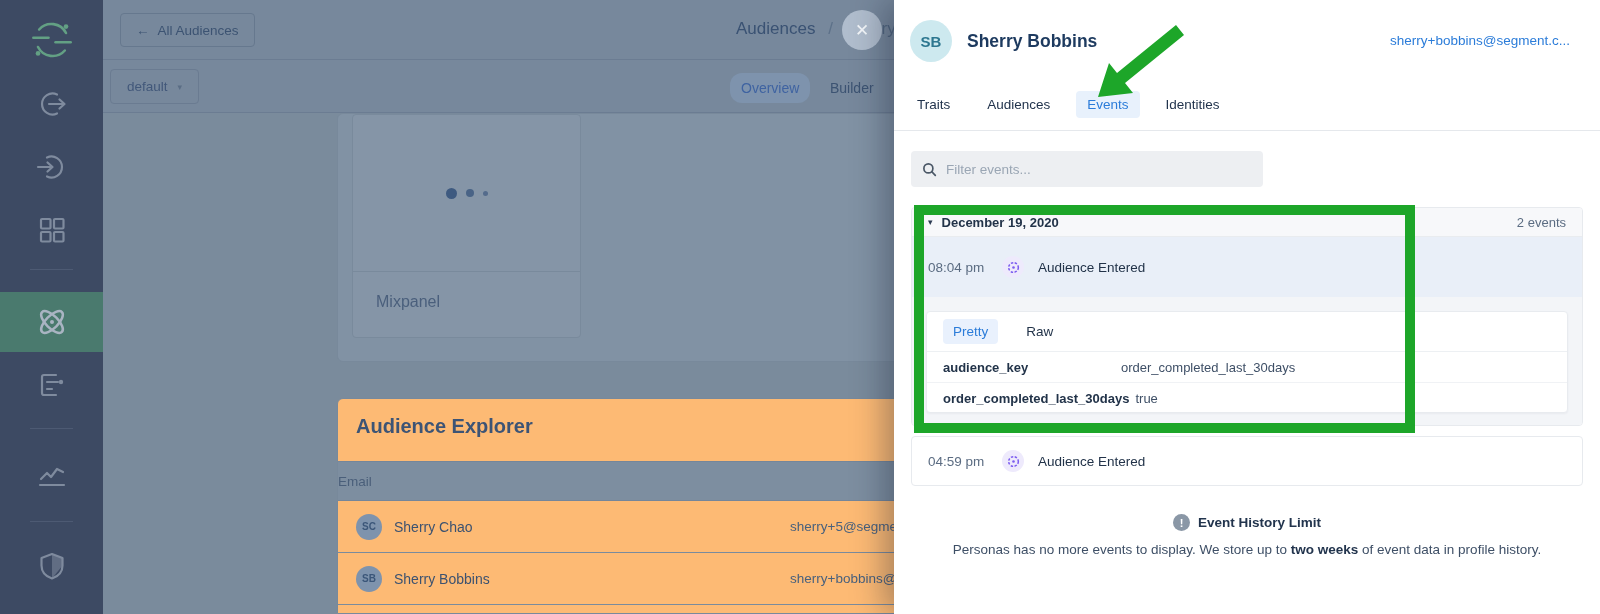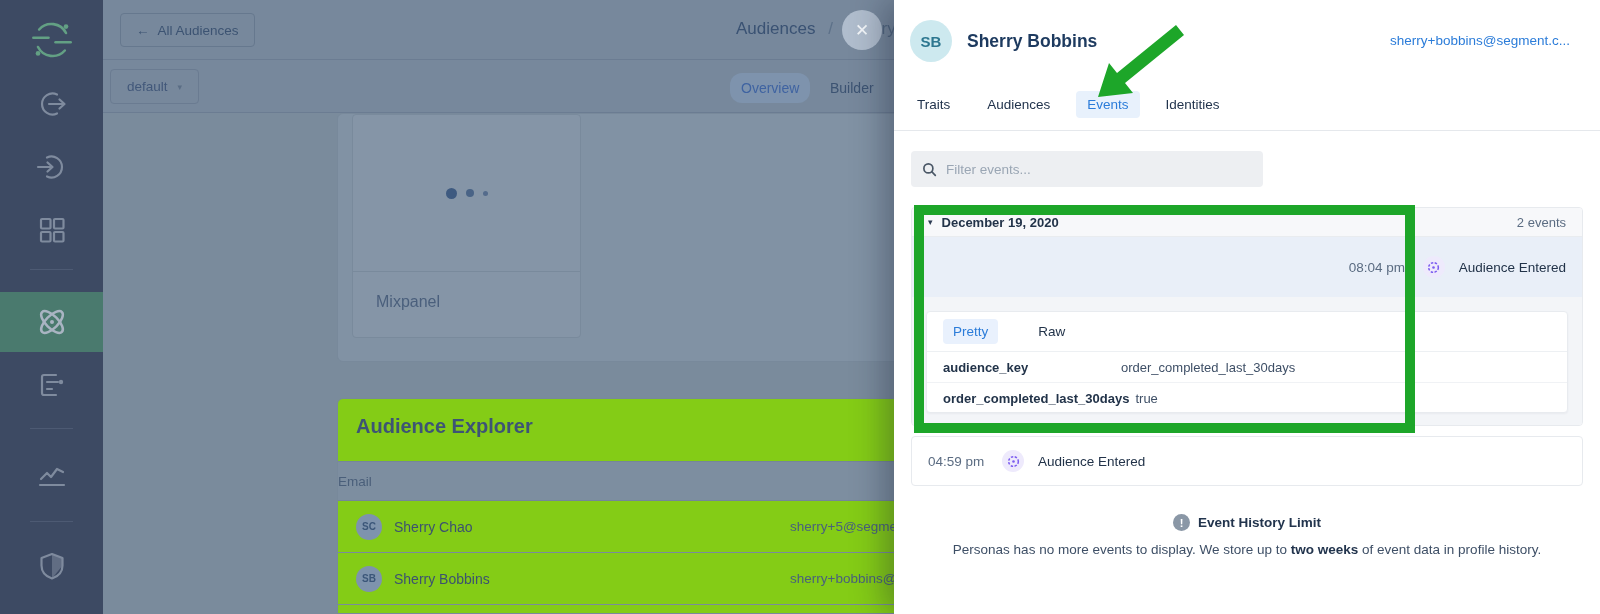--- a/index.html
+++ b/index.html
@@ -52,21 +52,21 @@
   .tile-top { position:absolute; left:0; top:0; width:100%; height:157px;
     display:flex; align-items:center; justify-content:center; gap:9px;
     border-bottom:1px solid #798a9c; }
   .dot { border-radius:50%; background:#3e5a80; }
   .dot.d1 { width:11px; height:11px; }
   .dot.d2 { width:8px; height:8px; opacity:.85; }
   .dot.d3 { width:5px; height:5px; opacity:.7; }
   .tile-label { position:absolute; left:23px; top:178px; font-size:16px; color:#4a5f7c; }
 
   .explorer-card { position:absolute; left:234px; top:398px; width:700px; height:216px;
-    background:#84cc16; border:1px solid #78899b; border-radius:6px 6px 0 0; }
+    background:#fdba74; border:1px solid #78899b; border-radius:6px 6px 0 0; }
   .explorer-title { position:absolute; left:18px; top:16px; font-size:20px;
     font-weight:700; color:#3d5475; }
   .tbl-head { position:absolute; left:0; top:62px; width:100%; height:40px;
     background:#7d8ea0; border-top:1px solid #75869a; border-bottom:1px solid #75869a;
     display:flex; align-items:center; font-size:13.5px; color:#4a5f7a; }
   .col-name { padding-left:18px; width:452px; }
   .tbl-row { position:absolute; left:0; width:100%; height:52px; display:flex;
     align-items:center; border-bottom:1px solid #7a8b9d; cursor:pointer; }
   .tbl-row .avatar-sm { width:26px; height:26px; border-radius:50%; background:#7e93ad;
     color:#3b5679; font-size:10px; font-weight:700; display:flex; align-items:center;
@@ -96,31 +96,31 @@
     font-family:"Liberation Sans","DejaVu Sans",sans-serif; }
   .search-box input::placeholder { color:#9aa6b4; }
 
   .event-group { position:absolute; left:17px; top:207px; width:672px; height:219px;
     border:1px solid #e7eaee; border-radius:4px; overflow:hidden; background:#fff; }
   .group-head { height:29px; background:#f7f8fa; border-bottom:1px solid #e9ecef;
     display:flex; align-items:center; padding:0 16px; }
   .group-head .caret { font-size:9px; color:#2b3a52; margin-right:9px; }
   .group-date { font-size:13px; font-weight:700; color:#223349; flex:1; cursor:pointer; }
   .group-count { font-size:13px; color:#5b6c82; }
-  .event-row { height:60px; display:flex; align-items:center; padding:0 16px; cursor:pointer;justify-content:flex-end; }
+  .event-row { height:60px; display:flex; align-items:center; padding:0 16px; cursor:pointer; }
   .event-row.selected { background:#e9eff8; }
   .ev-time { width:74px; font-size:13.5px; color:#5b6c82; }
   .ev-icon { width:22px; height:22px; border-radius:50%; background:#eeeafc;
     display:flex; align-items:center; justify-content:center; margin-right:14px; }
   .ev-name { font-size:13.5px; color:#223349; }
 
   .detail-wrap { height:130px; background:#f3f5f8; padding:14px; }
   .detail-card { background:#fff; border:1px solid #e8ebef; border-radius:4px; height:102px;
     box-shadow:0 1px 2px rgba(30,45,70,.05); }
-  .detail-tabs { height:40px; display:flex; align-items:center; gap:30px; padding:0 16px;
+  .detail-tabs { height:40px; display:flex; align-items:center; gap:18px; padding:0 16px;
     border-bottom:1px solid #edf0f3; }
   .dtab { font-size:13.5px; color:#223349; padding:5px 10px; border-radius:4px; cursor:pointer; }
   .dtab.active { background:#e9f1fd; color:#2b7cd9; }
   .prop-row { height:31px; display:flex; align-items:center; padding:0 16px;
     border-bottom:1px solid #f0f2f5; }
   .prop-row:last-child { border-bottom:none; }
   .prop-key { min-width:172px; font-size:13px; font-weight:700; color:#223349; margin-right:6px; }
   .prop-val { font-size:13px; color:#3e4f66; }
 
   .event-card2 { position:absolute; left:17px; top:436px; width:672px; height:50px;

